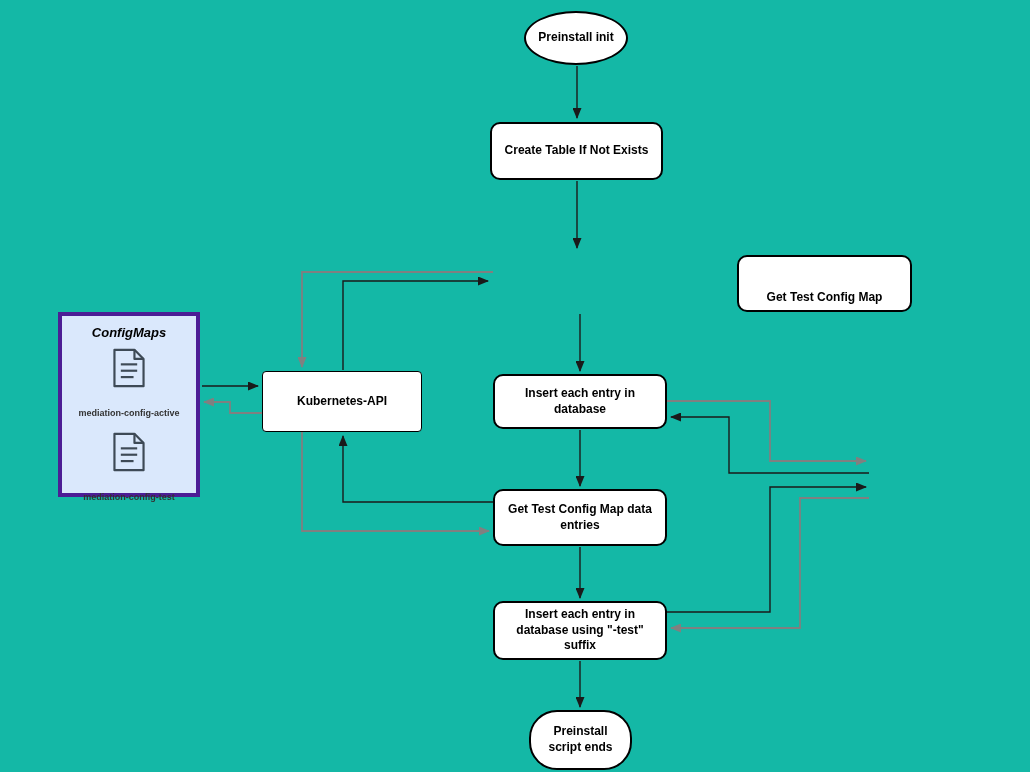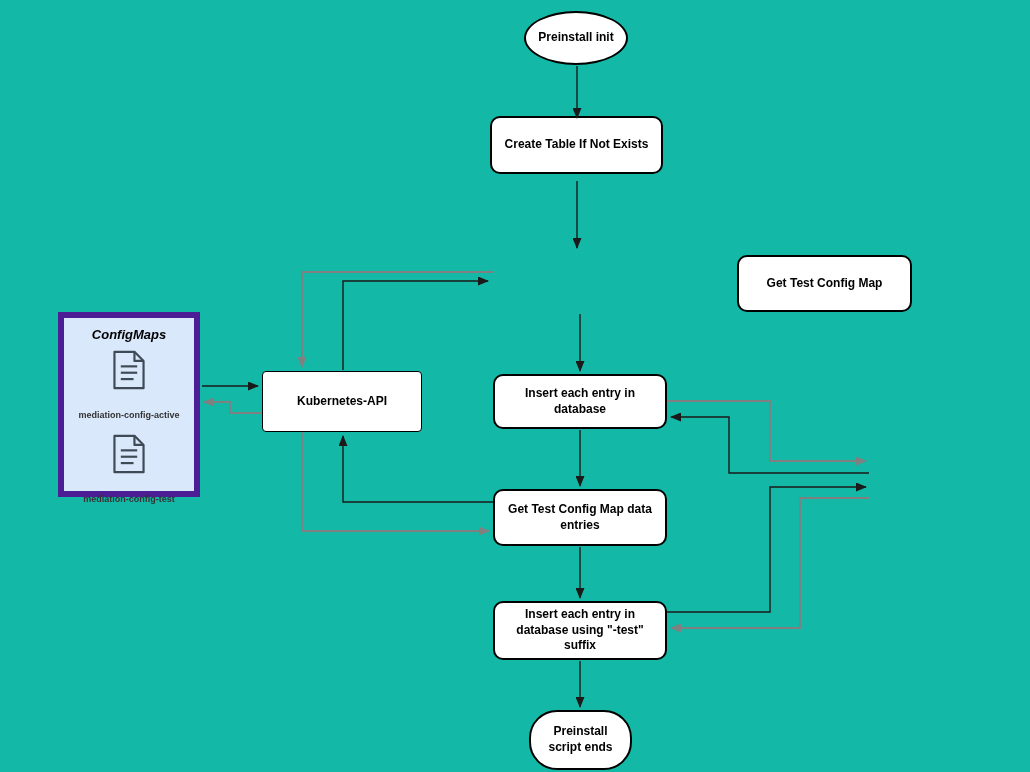--- a/index.html
+++ b/index.html
@@ -27,21 +27,21 @@
     z-index:2;
   }
   .rounded{border-radius:10px;}
   .ellipse{border-radius:50%;}
   .terminator{border-radius:28px;align-items:center;}
   .rect{border-radius:4px;border-width:1.5px;}
   .group{
     position:absolute;
     box-sizing:border-box;
     background:#dae8fc;
-    border:6px solid #4c1d95;
+    border:4px solid #4c1d95;
     z-index:2;
     display:flex;
     flex-direction:column;
     align-items:center;
   }
   .group-title{
     font-style:italic;
     font-size:13px;
     margin-top:9px;
     margin-bottom:8px;
@@ -74,26 +74,26 @@
 </style>
 </head>
 <body>
 
 <div class="canvas">
 
   <div class="node ellipse" style="left:524px;top:11px;width:104px;height:54px;">
     <span>Preinstall init</span>
   </div>
 
-  <div class="node rounded" style="left:490px;top:116px;width:173px;height:58px;">
+  <div class="node rounded" style="left:490px;top:122px;width:173px;height:58px;">
     <span>Create Table If Not Exists</span>
   </div>
 
 
-  <div class="node rounded" style="left:737px;top:255px;width:175px;height:57px;">
+  <div class="node rounded" style="left:737px;top:255px;width:175px;height:57px;align-items:flex-end;">
     <span>Get Test Config Map</span>
   </div>
 
   <div class="node rect" style="left:262px;top:371px;width:160px;height:61px;">
     <span>Kubernetes-API</span>
   </div>
 
   <div class="node rounded" style="left:493px;top:374px;width:174px;height:55px;">
     <span>Insert each entry in database</span>
   </div>

